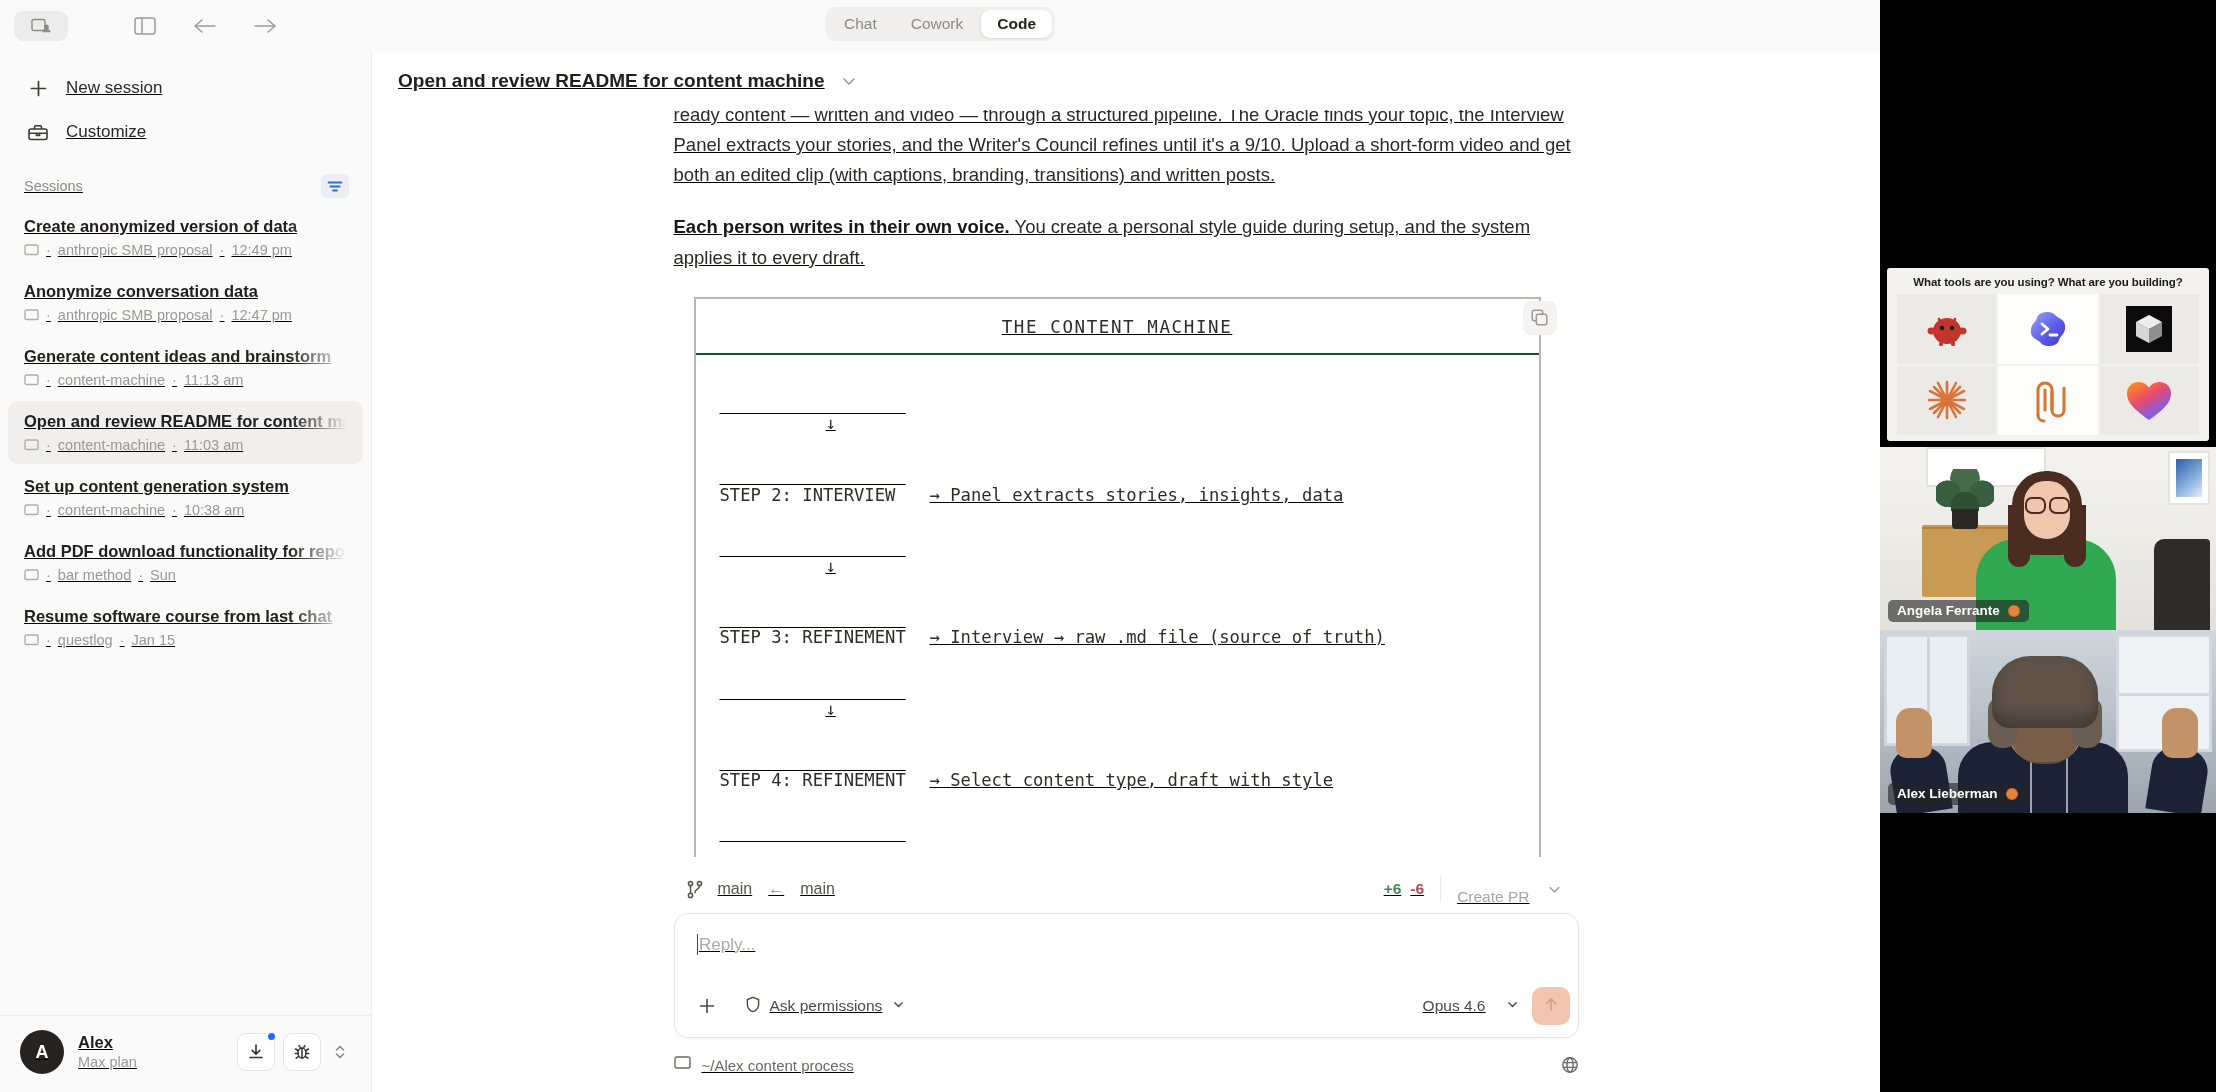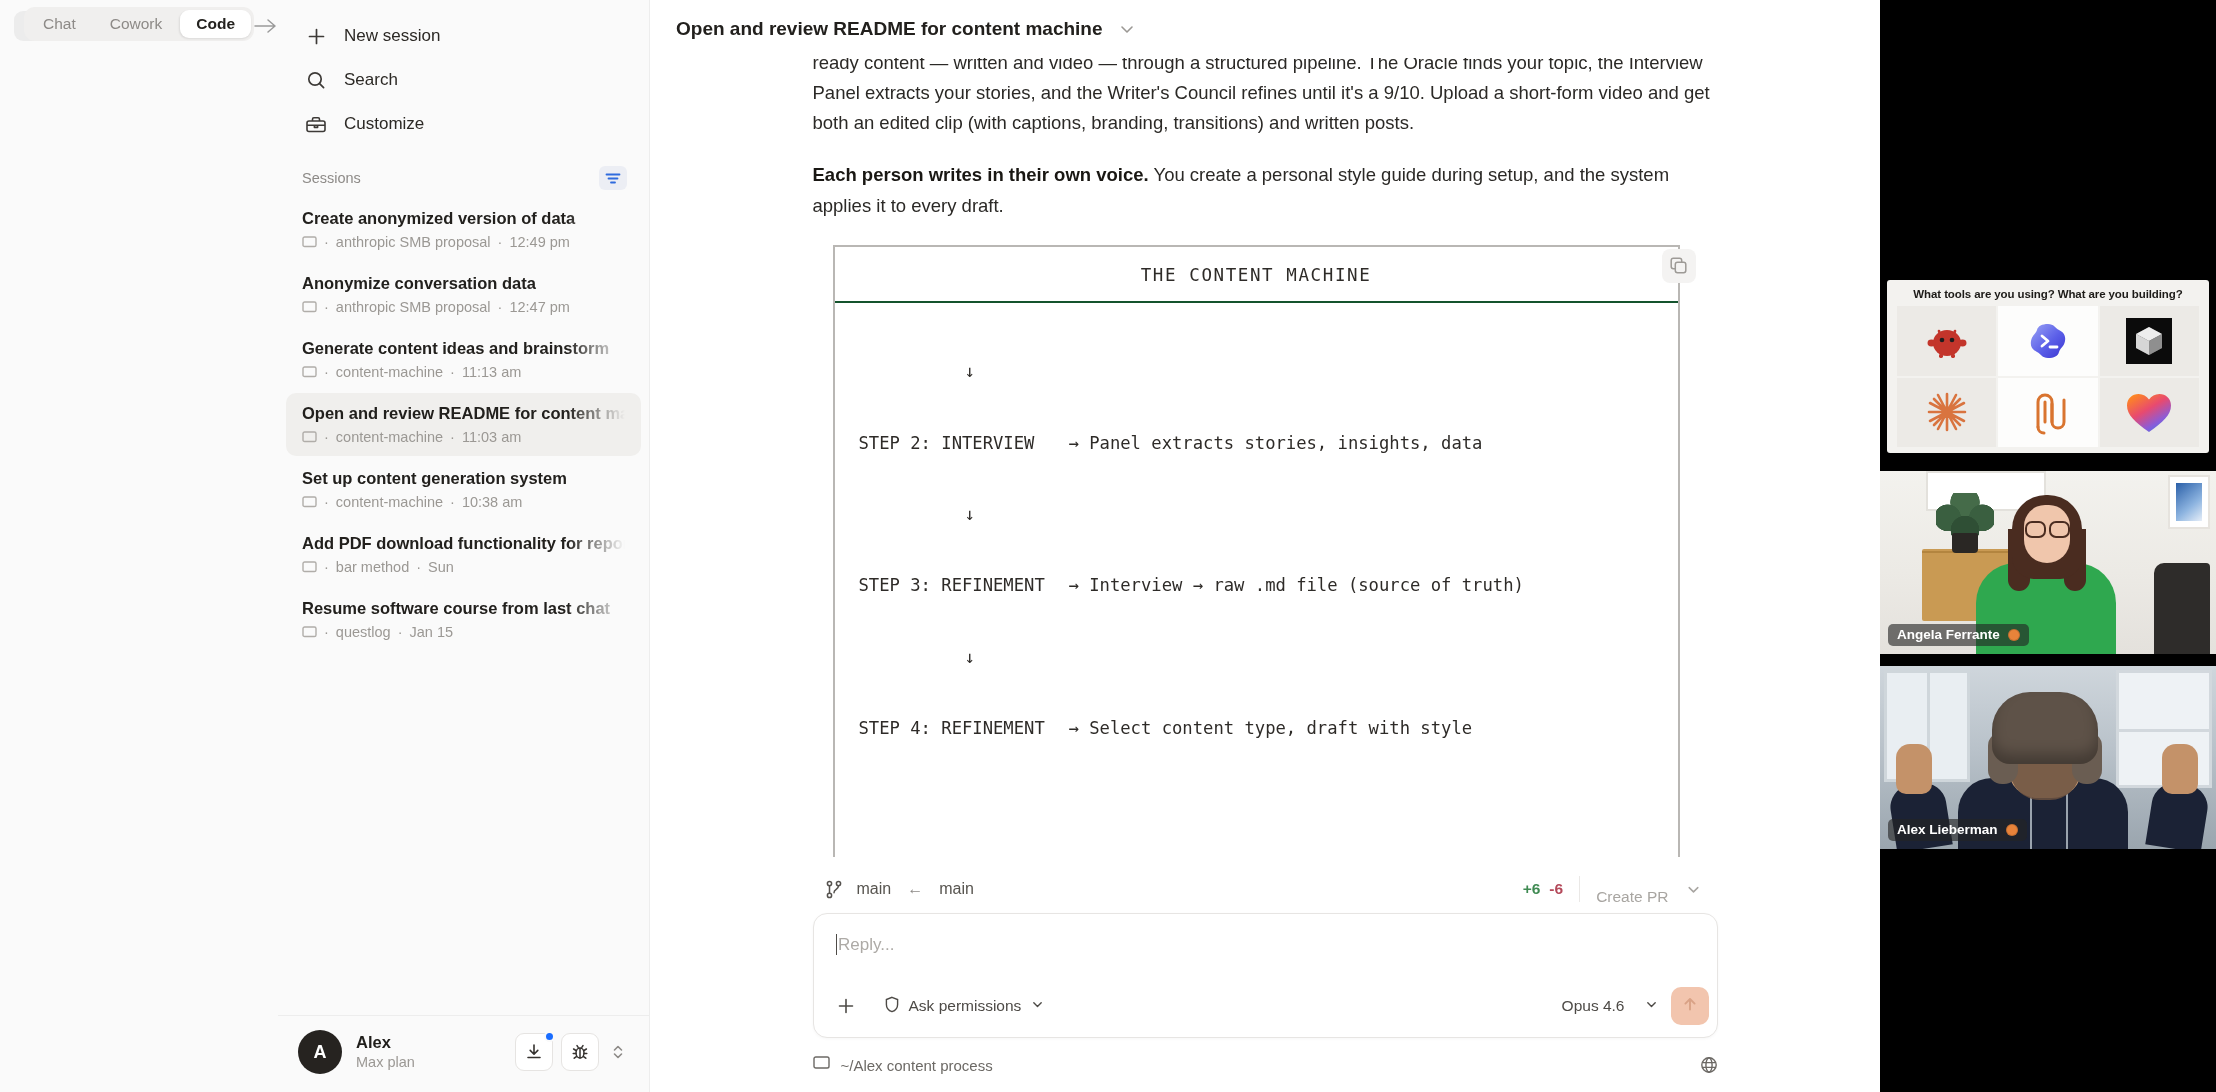--- a/index.html
+++ b/index.html
@@ -6,21 +6,21 @@
   * { box-sizing: border-box; margin: 0; padding: 0; }
   html, body {
     width: 2216px; height: 1092px;
     overflow: hidden;
     font-family: "Liberation Sans", sans-serif;
     background: #ffffff;
   }
   .app { position: relative; width: 2216px; height: 1092px; display: flex; }
 
   
-  .window { width: 1880px; height: 1092px; background:#fafafa; display:flex; flex-direction:row; position:relative; }
+  .window { width: 1880px; height: 1092px; background:#fafafa; display:flex; flex-direction:column; position:relative;text-decoration:underline; }
 
   
   .titlebar { height: 52px; flex:0 0 52px; background:#fafafa; display:flex; align-items:center; position:relative; }
   .tl-left { display:flex; align-items:center; gap:6px; padding-left:14px; }
   .pill-btn { width:54px; height:30px; border-radius:9px; background:#ececec; display:flex; align-items:center; justify-content:center; }
   .tl-icons { display:flex; align-items:center; gap:34px; margin-left:64px; }
   .tl-ico { width:26px; height:26px; display:flex; align-items:center; justify-content:center; color:#9a9a9a; }
   .seg { position:absolute; left:50%; transform:translateX(-50%); top:7px;
          background:#f0efee; border-radius:11px; padding:3px; display:flex; gap:2px; }
   .seg-item { padding:5px 16px; border-radius:9px; font-size:15.5px; color:#8d8a87; cursor:pointer; white-space:nowrap; }
@@ -106,21 +106,21 @@
   .askperm { display:flex; align-items:center; gap:9px; font-size:15.5px; color:#4d4a46; padding:5px 8px; border-radius:8px; }
   .rt-right { margin-left:auto; display:flex; align-items:center; gap:12px; }
   .model { display:flex; align-items:center; gap:19px; font-size:15.5px; color:#4d4a46; }
   .send-btn { width:38px;height:38px;border-radius:10px;background:#f2c5ae;display:flex;align-items:center;justify-content:center;color:#d9a286; }
 
   .statusbar { flex:0 0 auto; height:54px; display:flex; align-items:center; padding:0 26px; }
   .sb-inner { max-width:905px; margin:0 auto; width:100%; display:flex; align-items:center; gap:11px; font-size:15px; color:#6c6965; }
   .sb-globe { margin-left:auto; color:#6c6965; display:flex; }
 
   
-  .rail { width:336px; flex:0 0 336px; background:#000; position:relative; display:flex; flex-direction:column;gap:12px; }
+  .rail { width:336px; flex:0 0 336px; background:#000; position:relative; display:flex; flex-direction:column; }
   .rail-pad-top { height:262px; flex:0 0 262px; background:#000; }
   .tile { position:relative; overflow:hidden; }
   .tile-name { position:absolute; left:8px; bottom:8px; display:flex; align-items:center; gap:8px;
                background:rgba(35,35,35,.62); color:#fff; font-size:13.5px; font-weight:600;
                padding:3px 9px 4px 9px; border-radius:5px; white-space:nowrap; }
   .mic-dot { width:12px;height:12px;border-radius:50%;background:#e8833a; flex:0 0 12px;
              box-shadow:0 0 0 1px rgba(0,0,0,.15) inset; }
 
   
   .slide { height:185px; flex:0 0 185px; background:#000; padding:6px 7px; }
@@ -231,29 +231,20 @@
       <div class="sidebar">
 
         <div class="sb-nav">
           <div class="sb-row">
             <span class="sb-ico">
               <svg width="21" height="21" viewBox="0 0 21 21" fill="none" stroke="currentColor" stroke-width="1.7" stroke-linecap="round">
                   <path d="M10.5 3.5v14M3.5 10.5h14"></path>
                 </svg>
             </span>
             <span class="sb-label">New session</span>
-          </div>
-          <div class="sb-row">
-            <span class="sb-ico">
-              <svg width="21" height="21" viewBox="0 0 21 21" fill="none" stroke="currentColor" stroke-width="1.7" stroke-linecap="round">
-                  <circle cx="9" cy="9" r="6.2"></circle>
-                  <path d="M13.6 13.6l4 4"></path>
-                </svg>
-            </span>
-            <span class="sb-label">Search</span>
           </div>
           <div class="sb-row">
             <span class="sb-ico">
               <svg width="22" height="21" viewBox="0 0 22 21" fill="none" stroke="currentColor" stroke-width="1.6" stroke-linejoin="round">
                 <rect x="2" y="7" width="18" height="10.5" rx="2"></rect>
                 <path d="M7.5 7V5.2c0-.8.6-1.4 1.4-1.4h4.2c.8 0 1.4.6 1.4 1.4V7"></path>
                 <path d="M2 11.2h18M9.4 11.2v2.2h3.2v-2.2"></path>
               </svg>
             </span>
             <span class="sb-label">Customize</span>

